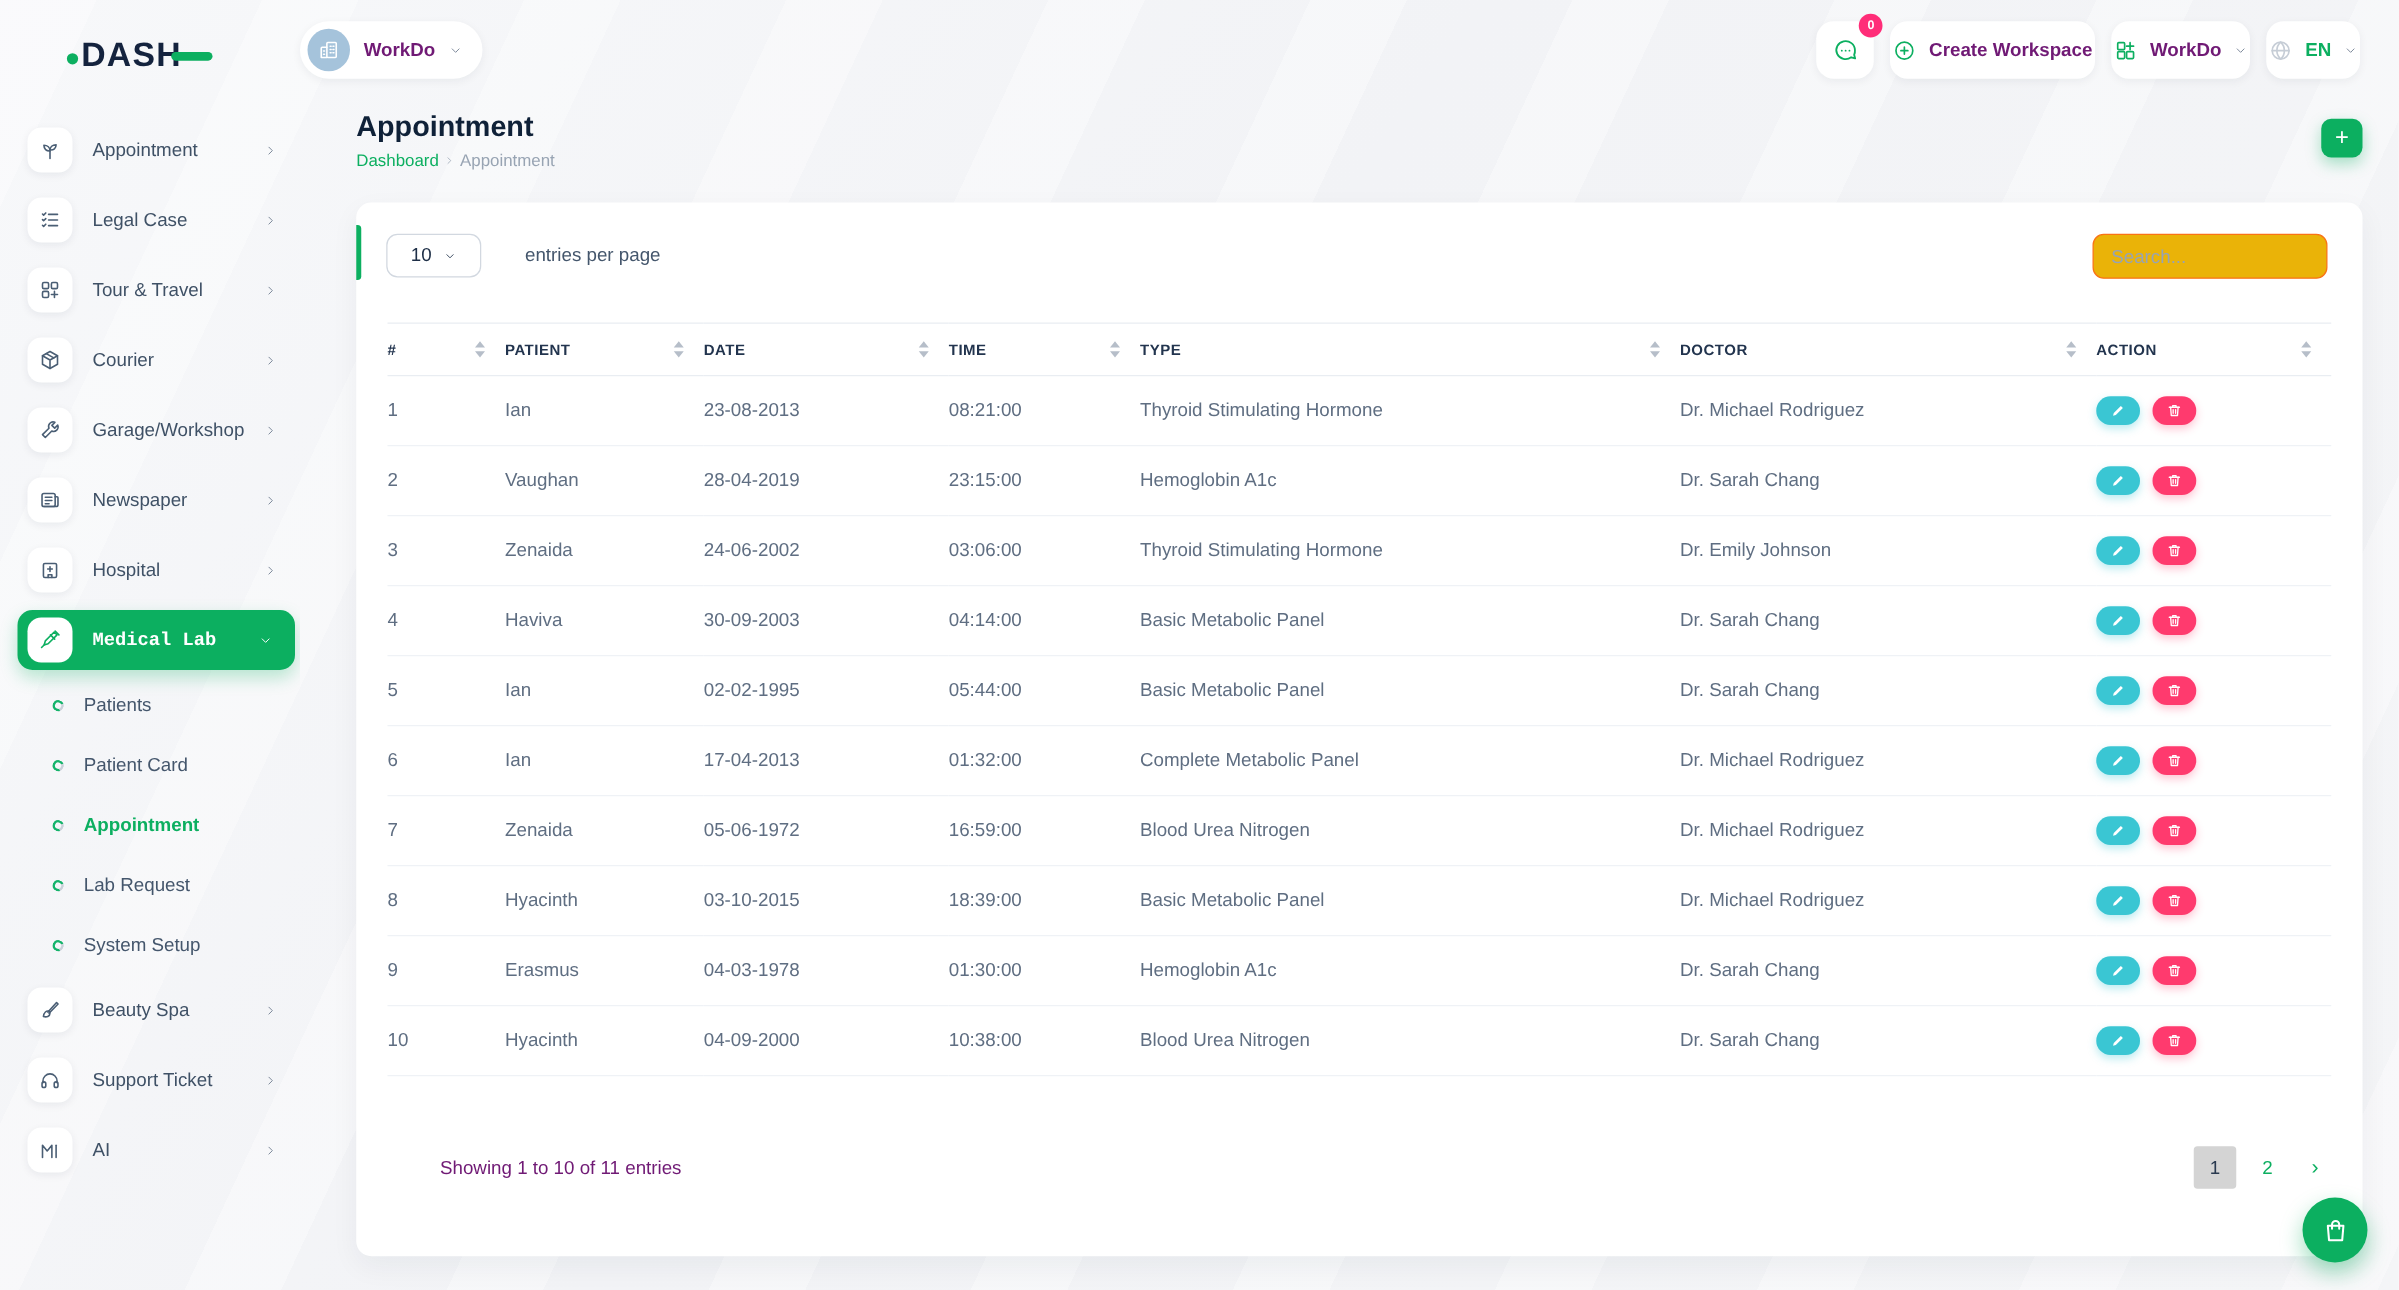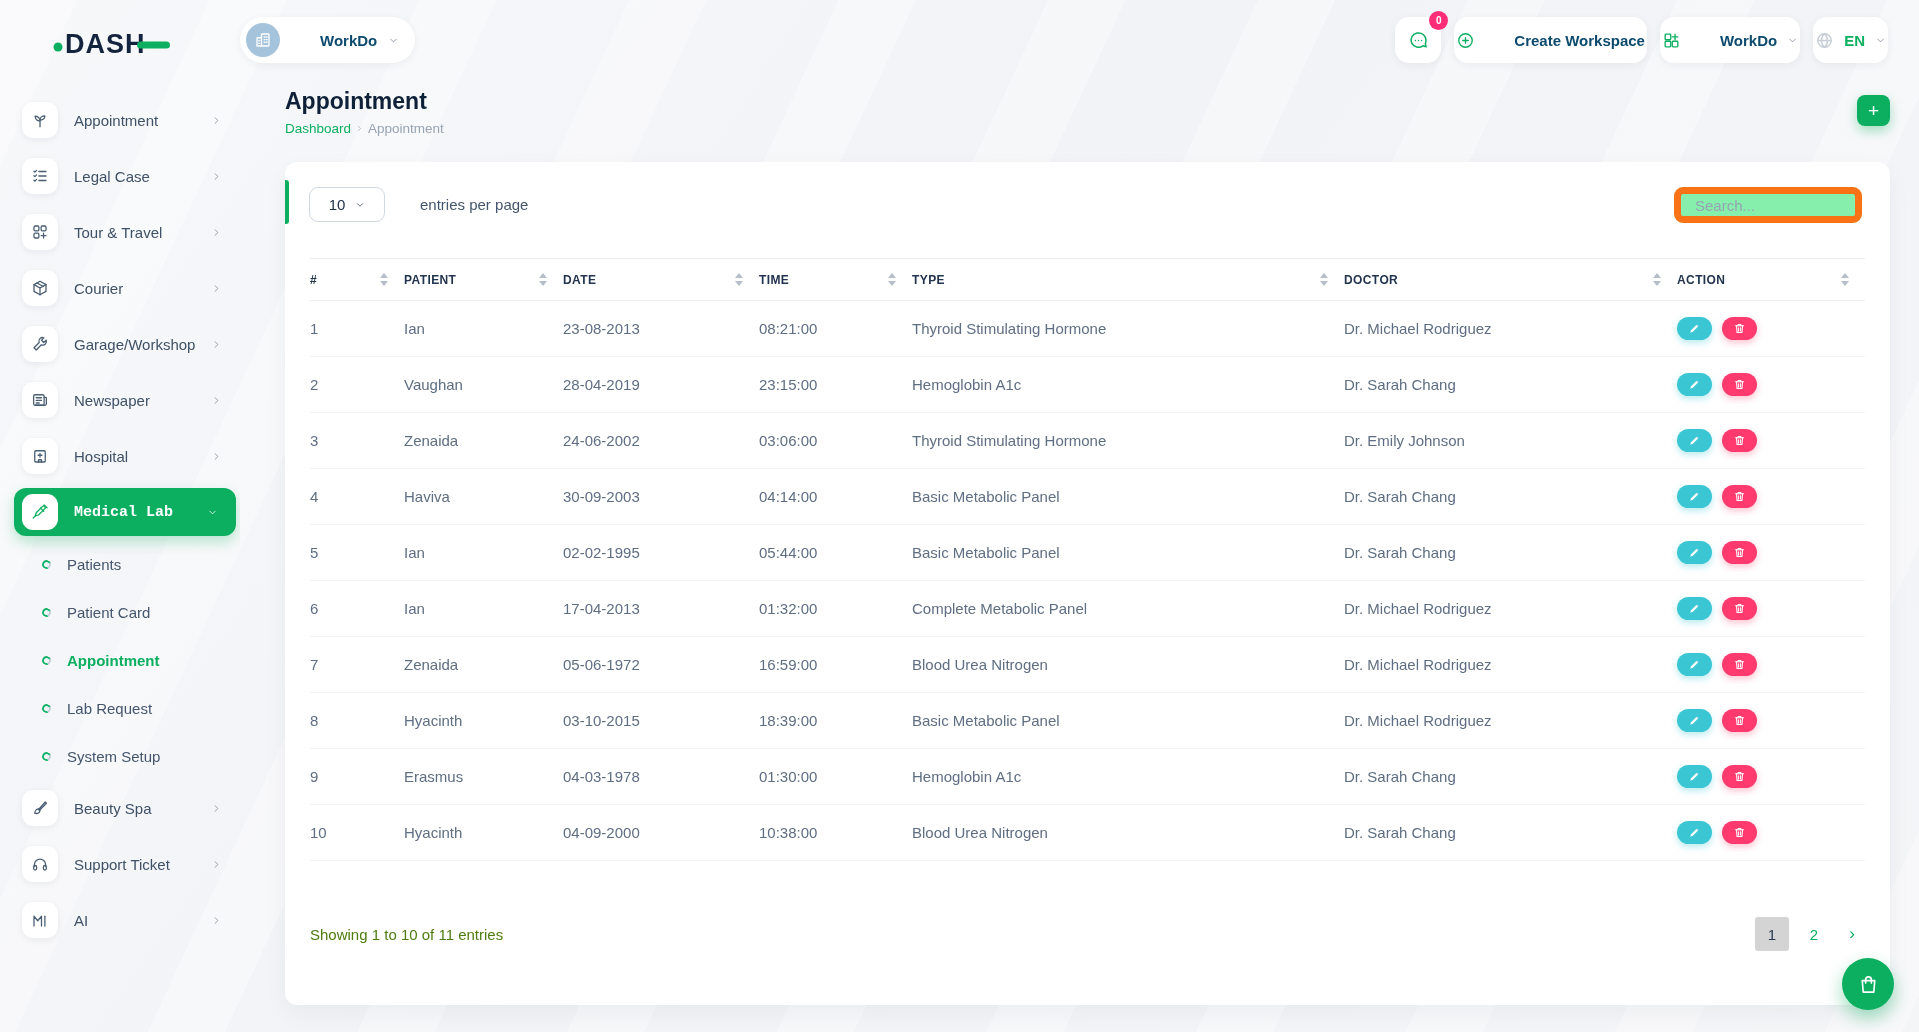--- a/index.html
+++ b/index.html
@@ -16,21 +16,21 @@
 
   .ico{ display:inline-flex; }
   .ico svg{ width:100%; height:100%; fill:none; stroke:currentColor; stroke-width:1.7; stroke-linecap:round; stroke-linejoin:round; }
 
   
   .logo{ position:absolute; left:53px; top:28px; width:120px; height:30px; z-index:3; }
   .ws-chip{ position:absolute; left:240px; top:17px; height:46px; background:#fff; border-radius:23px;
     display:flex; align-items:center; gap:11px; padding:0 16px 0 6px; box-shadow:0 2px 8px rgba(20,30,55,.06); z-index:3;}
   .avatar{ width:34px; height:34px; border-radius:50%; background:#A5C3DB; color:#fff; display:flex; align-items:center; justify-content:center; }
   .avatar .ico{ width:18px; height:18px; }
-  .chip-label{ font-size:15px; font-weight:600; color:#0c4a6e;margin-left:29px; }
+  .chip-label{ font-size:15px; font-weight:600; color:#701a75; }
   .chev{ width:11px; height:11px; color:#7a8798; }
 
   .top-actions{ position:absolute; top:17px; right:31px; display:flex; gap:13px; z-index:3; }
   .chip{ height:46px; background:#fff; border-radius:14px; display:flex; align-items:center; gap:10px;
     padding:0 2px; box-shadow:0 2px 8px rgba(20,30,55,.06); }
   .chip-icon{ width:19px; height:19px; }
   .chat-chip{ width:46px; justify-content:center; padding:0; position:relative; }
   .chat-chip .chip-icon{ color:var(--green); width:21px; height:21px; }
   .badge{ position:absolute; top:-6px; right:-7px; min-width:19px; height:19px; border-radius:50%;
     background:#FF2D78; color:#fff; font-size:10px; font-weight:700; display:flex; align-items:center; justify-content:center; }
@@ -69,41 +69,41 @@
     box-shadow:0 5px 12px rgba(12,175,96,.35); cursor:pointer; border:none; }
 
   
   .card{ position:absolute; left:45px; right:29px; top:82px; height:843px; background:#fff; border-radius:12px;
     box-shadow:0 8px 22px rgba(20,30,55,.05); }
   .accent-bar{ position:absolute; left:0; top:18px; width:4px; height:44px; background:var(--green); border-radius:0 3px 3px 0; }
   .entries-select{ position:absolute; left:24px; top:25px; width:76px; height:35px; border:1px solid #D2D8E0; border-radius:9px;
     display:flex; align-items:center; justify-content:center; gap:10px; font-size:15px; color:#1E2F47; cursor:pointer; background:#fff; }
   .entries-select .chev{ width:10px; height:10px; color:#24364E; }
   .entries-label{ position:absolute; left:135px; top:25px; height:35px; display:flex; align-items:center; font-size:15px; color:#44566C; }
-  .search-input{ position:absolute; right:28px; top:25px; width:188px; height:36px; border:7px solid #f97316; border-radius:9px;
-    padding:0 14px; font-size:15px; color:#33435a; font-family:inherit; outline:none; background:#86efac; }
+  .search-input{ position:absolute; right:28px; top:25px; width:188px; height:36px; border:1px solid #f97316; border-radius:9px;
+    padding:0 14px; font-size:15px; color:#33435a; font-family:inherit; outline:none; background:#eab308; }
   .search-input::placeholder{ color:#97A3B4; }
 
   table{ position:absolute; top:96px; left:25px; width:1555px; border-collapse:collapse; table-layout:fixed; }
   thead th{ height:42px; border-top:1px solid #E9EDF2; border-bottom:1px solid #E9EDF2; text-align:left; vertical-align:middle; cursor:pointer; }
   .thwrap{ display:flex; align-items:center; justify-content:space-between; padding-right:16px; }
   .th-label{ font-size:12px; font-weight:700; letter-spacing:.4px; color:#22344E; text-transform:uppercase; }
   .sort{ display:flex; flex-direction:column; gap:3px; }
   .tri-up{ width:0; height:0; border-left:4px solid transparent; border-right:4px solid transparent; border-bottom:5px solid #B6BEC9; }
   .tri-down{ width:0; height:0; border-left:4px solid transparent; border-right:4px solid transparent; border-top:5px solid #B6BEC9; }
   tbody td{ height:56px; border-bottom:1px solid #EFF2F6; font-size:15px; color:var(--gray-txt); vertical-align:middle; }
   .actions{ display:flex; gap:10px; }
   .pill-btn{ width:35px; height:23px; border-radius:12px; border:none; display:flex; align-items:center; justify-content:center;
     color:#fff; cursor:pointer; }
   .pill-btn .ico{ width:13px; height:13px; }
   .edit-btn{ background:var(--teal); box-shadow:0 3px 7px rgba(58,198,211,.35); }
   .del-btn{ background:var(--pink); box-shadow:0 3px 7px rgba(255,58,110,.3); }
 
   .card-footer{ position:absolute; left:25px; right:25px; top:752px; height:40px; display:flex; align-items:center; justify-content:space-between; }
-  .showing{ font-size:15px; color:#4d7c0f; }
+  .showing{ font-size:15px; color:#701a75;margin-left:42px; }
   .pagination{ display:flex; align-items:center; gap:8px; }
   .page{ min-width:34px; height:34px; display:flex; align-items:center; justify-content:center; font-size:15px;
     color:var(--green); cursor:pointer; border-radius:3px; padding:0 6px; }
   .page.active{ background:#D4D4D4; color:#2A3A50; }
   .page-next{ width:26px; height:34px; display:flex; align-items:center; justify-content:center; color:var(--green); font-size:17px; cursor:pointer; }
 
   .fab{ position:absolute; left:1842px; top:958px; width:52px; height:52px; border-radius:50%; background:var(--green);
     color:#fff; display:flex; align-items:center; justify-content:center; box-shadow:0 8px 18px rgba(12,175,96,.4); cursor:pointer; border:none; z-index:5; }
   .fab .ico{ width:23px; height:23px; }
 </style>

